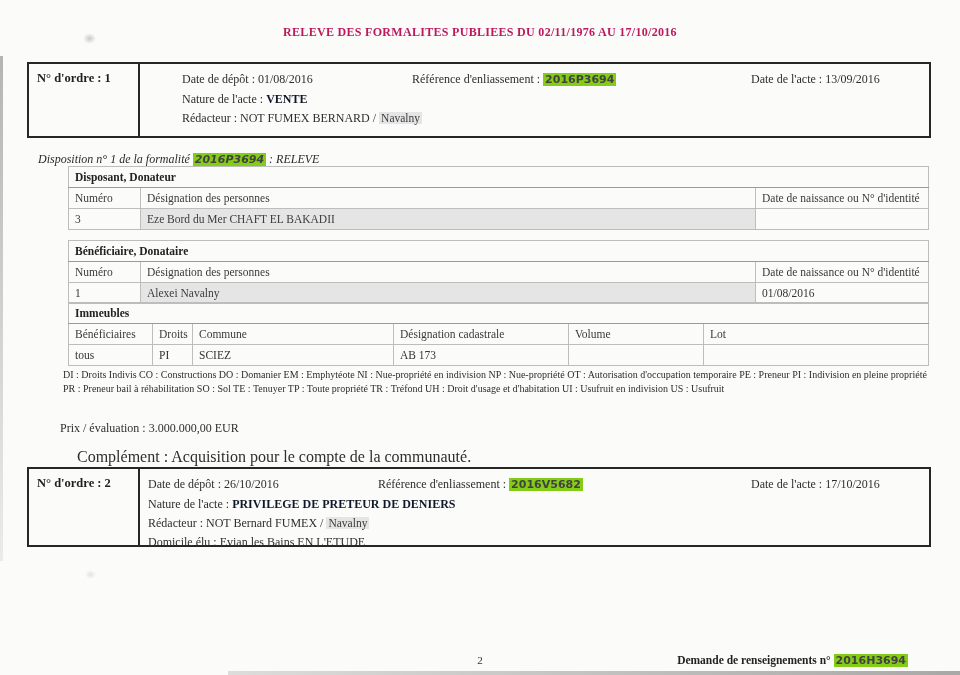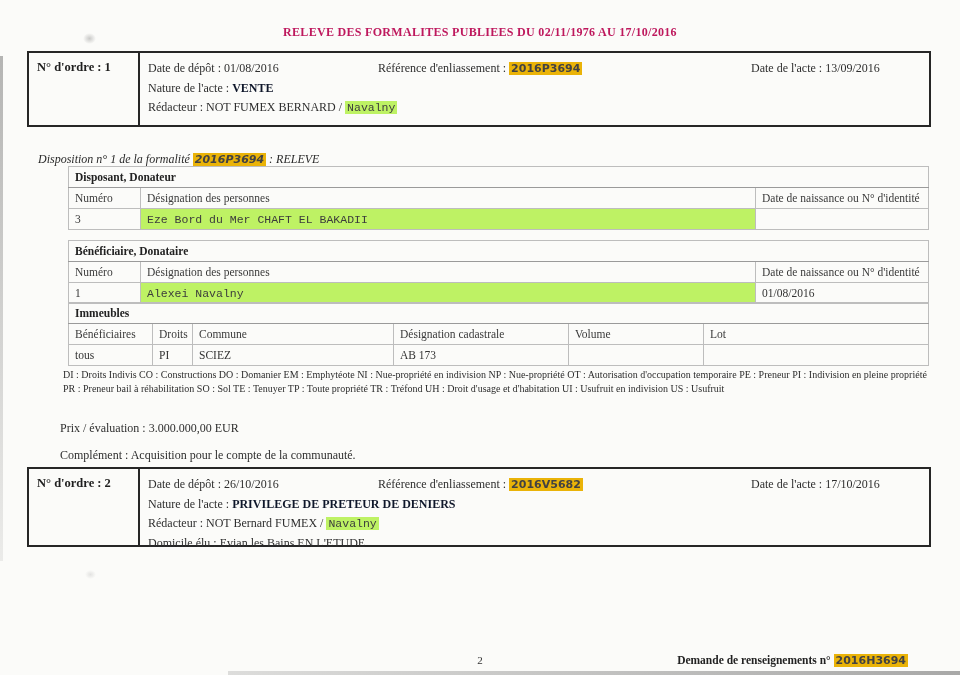--- a/index.html
+++ b/index.html
@@ -19,45 +19,45 @@
     text-align:center;font-weight:bold;font-size:12px;
     letter-spacing:.3px;color:#be185d;
   }
 
   
   .order-box{
     position:absolute;left:27px;width:904px;
     border:2px solid #262626;
     display:flex;box-sizing:border-box;background:transparent;
   }
-  .box1{top:51px;height:76px;}
+  .box1{top:62px;height:76px;gap:34px;}
   .box2{top:467px;height:80px;}
   .ob-left{
     width:111px;border-right:2px solid #262626;
     padding:7px 6px 0 8px;font-weight:bold;font-size:12.5px;color:#1f1f1f;
     box-sizing:border-box;flex:0 0 auto;
   }
   .ob-right{flex:1;padding:7px 0 0 8px;box-sizing:border-box;}
   .meta-row{display:flex;align-items:baseline;font-size:12px;line-height:16px;}
   .m-depot{width:230px;flex:0 0 auto;}
   .m-ref{flex:1;}
   .m-acte{width:178px;flex:0 0 auto;}
   .vrow{font-size:12px;line-height:16px;margin-top:3px;}
   .vrow b{color:#0f172a;}
   .box1 .vrow:first-of-type{margin-top:7px;}
   .box2 .vrow:first-of-type{margin-top:5px;}
 
   
   .ed-num{
     font-family:"DejaVu Sans", sans-serif;font-size:11px;font-weight:600;
-    color:#424242;background:#eab308;padding:0 2px;
+    color:#424242;background:#84cc16;padding:0 2px;
   }
   .ed-name{
-    font-family:Liberation Mono, monospace;font-size:11.5px;
-    color:#3c3c3c;background:#bef264;padding:0 2px;
+    font-family:Liberation Serif, serif;font-size:11.5px;
+    color:#3c3c3c;background:#e5e5e5;padding:0 2px;
   }
 
   
   .disposition{
     position:absolute;top:152px;left:38px;
     font-style:italic;font-size:12px;color:#2a2a2a;
   }
   .disposition .ed-num{font-style:italic;}
 
   
@@ -80,21 +80,21 @@
   .c-num{width:72px;}.c-des{width:615px;}.c-dat{width:173px;}
   .c-ben{width:84px;}.c-dro{width:40px;}.c-com{width:201px;}
   .c-cad{width:175px;}.c-vol{width:135px;}.c-lot{width:225px;}
 
   
   .legend{
     position:absolute;top:368px;left:44px;width:874px;
     font-size:10px;line-height:13.5px;color:#2d2d2d;margin-left:19px;
   }
   .prix{position:absolute;top:421px;left:60px;font-size:12px;}
-  .complement{position:absolute;top:448px;left:60px;font-size:12px;}
+  .complement{position:absolute;top:448px;left:77px;font-size:16px;}
 
   
   .footer-page{position:absolute;top:654px;left:0;right:0;text-align:center;font-size:11px;color:#333;}
   .footer-req{position:absolute;top:654px;right:52px;font-size:11.5px;font-weight:bold;color:#222;}
   .footer-req .ed-num{font-weight:700;}
 
   
   .edge-left{
     position:absolute;left:0;top:56px;width:3px;height:505px;
     background:linear-gradient(180deg, rgba(95,95,95,.45), rgba(120,120,120,.12));

